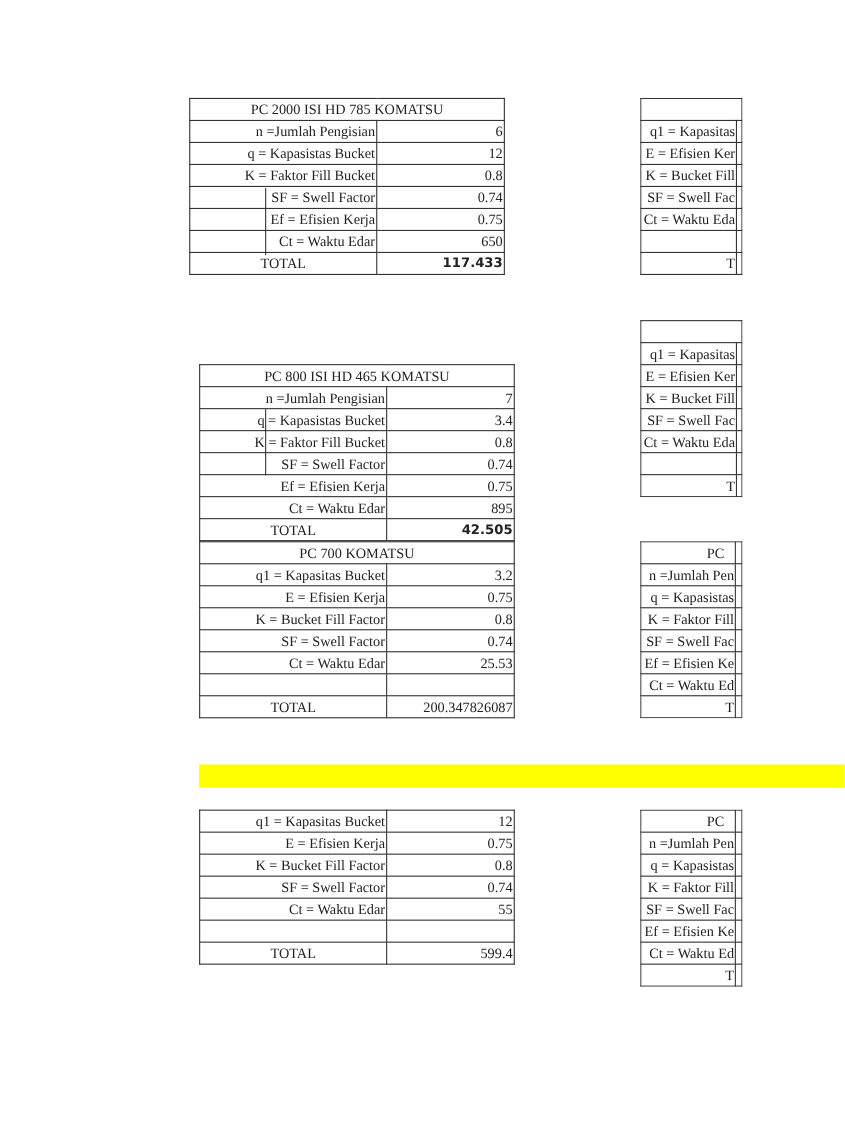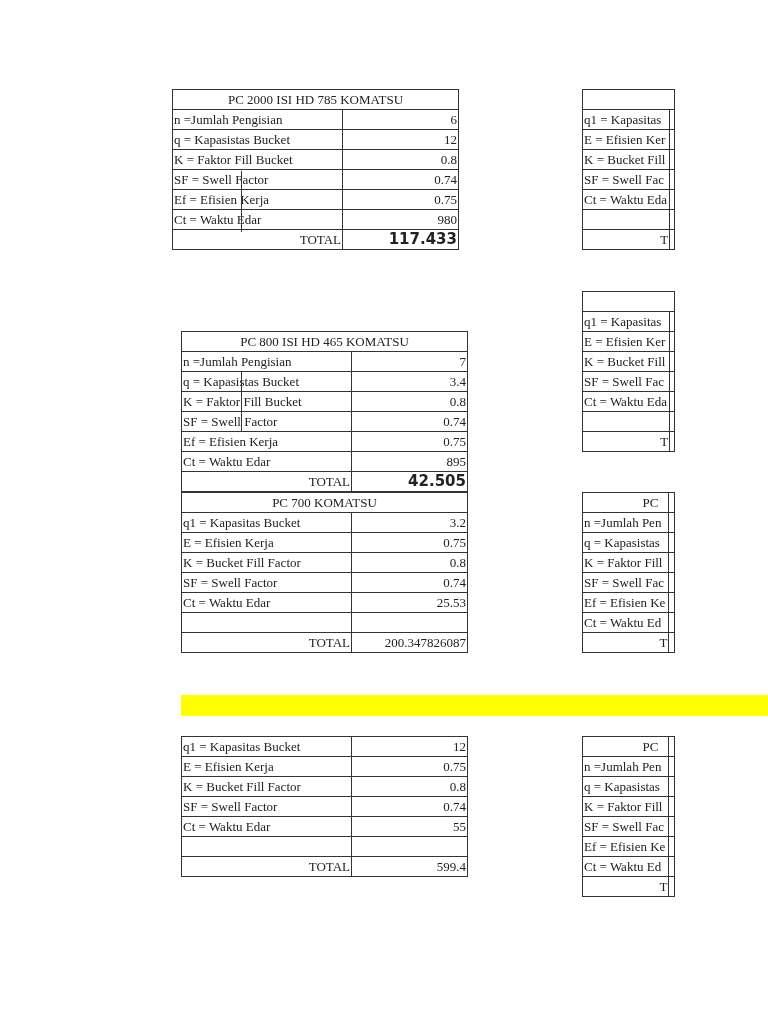--- a/index.html
+++ b/index.html
@@ -14,25 +14,25 @@
       border-collapse: collapse;
       font-size: 13px;
       table-layout: fixed;
     }
     .tbl td {
       border: 1px solid #333;
       height: 19px; padding: 0 1px;
       line-height: 19px; white-space: nowrap; overflow: hidden;
     }
     .tbl td.hdr { text-align: center; }
-    .tbl td.lbl { text-align: left; }
+    .tbl td.lbl { text-align: right; }
     .tbl td.val { text-align: right; }
-    .tbl td.total-lbl { text-align: right; }
+    .tbl td.total-lbl { text-align: center; }
     .tbl td.total-val { text-align: right; }
-    .tbl td.bold-total { font-family: "DejaVu Sans", sans-serif; font-weight: bold; font-size: 15px; }
+    .tbl td.bold-total { font-family: "DejaVu Sans", sans-serif; font-weight: bold; font-size: 12px; }
     .left .c1 { width: 170px; }
     .left .c2 { width: 116px; }
     .clip {
       position: absolute; overflow: hidden; width: 93px;
     }
     .clip .tbl { position: static; }
     .clip .c1 { width: 170px; }
     .clip .c2 { width: 116px; }
     .clip .tbl { border-left: 1px solid #333; }
     .stray-line {
@@ -70,21 +70,21 @@
   <tr>
         <td class="lbl">SF = Swell Factor</td>
         <td class="val">0.74</td>
       </tr>
   <tr>
         <td class="lbl">Ef = Efisien Kerja</td>
         <td class="val">0.75</td>
       </tr>
   <tr>
         <td class="lbl">Ct = Waktu Edar</td>
-        <td class="val">980</td>
+        <td class="val">650</td>
       </tr>
   <tr>
         <td class="total-lbl">TOTAL</td>
         <td class="total-val bold-total">117.433</td>
       </tr>
 </tbody>
   </table>
 <div class="stray-line" style="left:241px; top:171px; height:61px;"></div>
 
 <table class="tbl left" style="left:181px; top:291px;margin-top:40px;">

